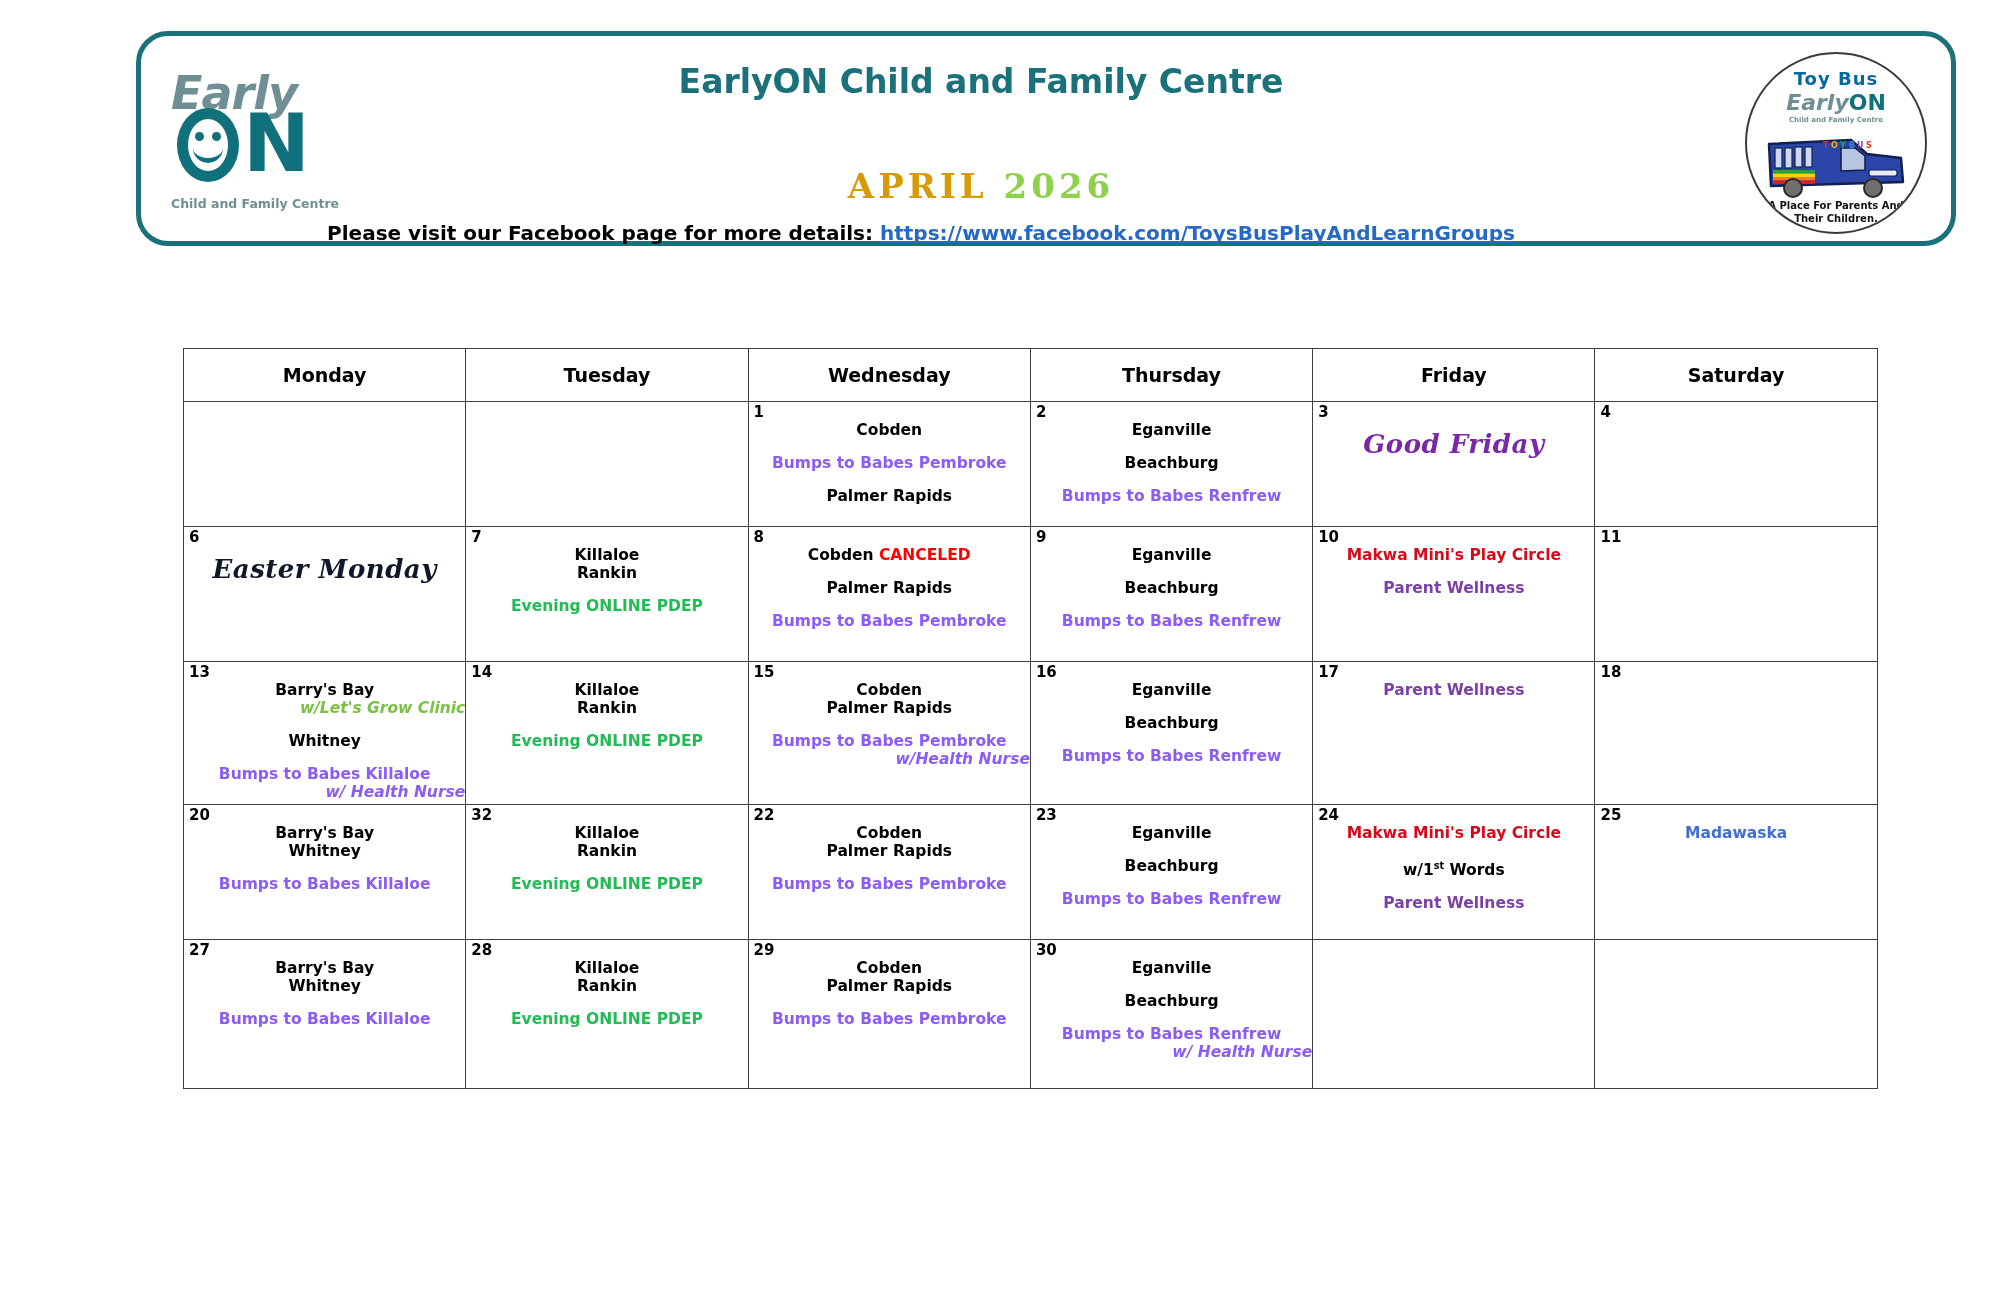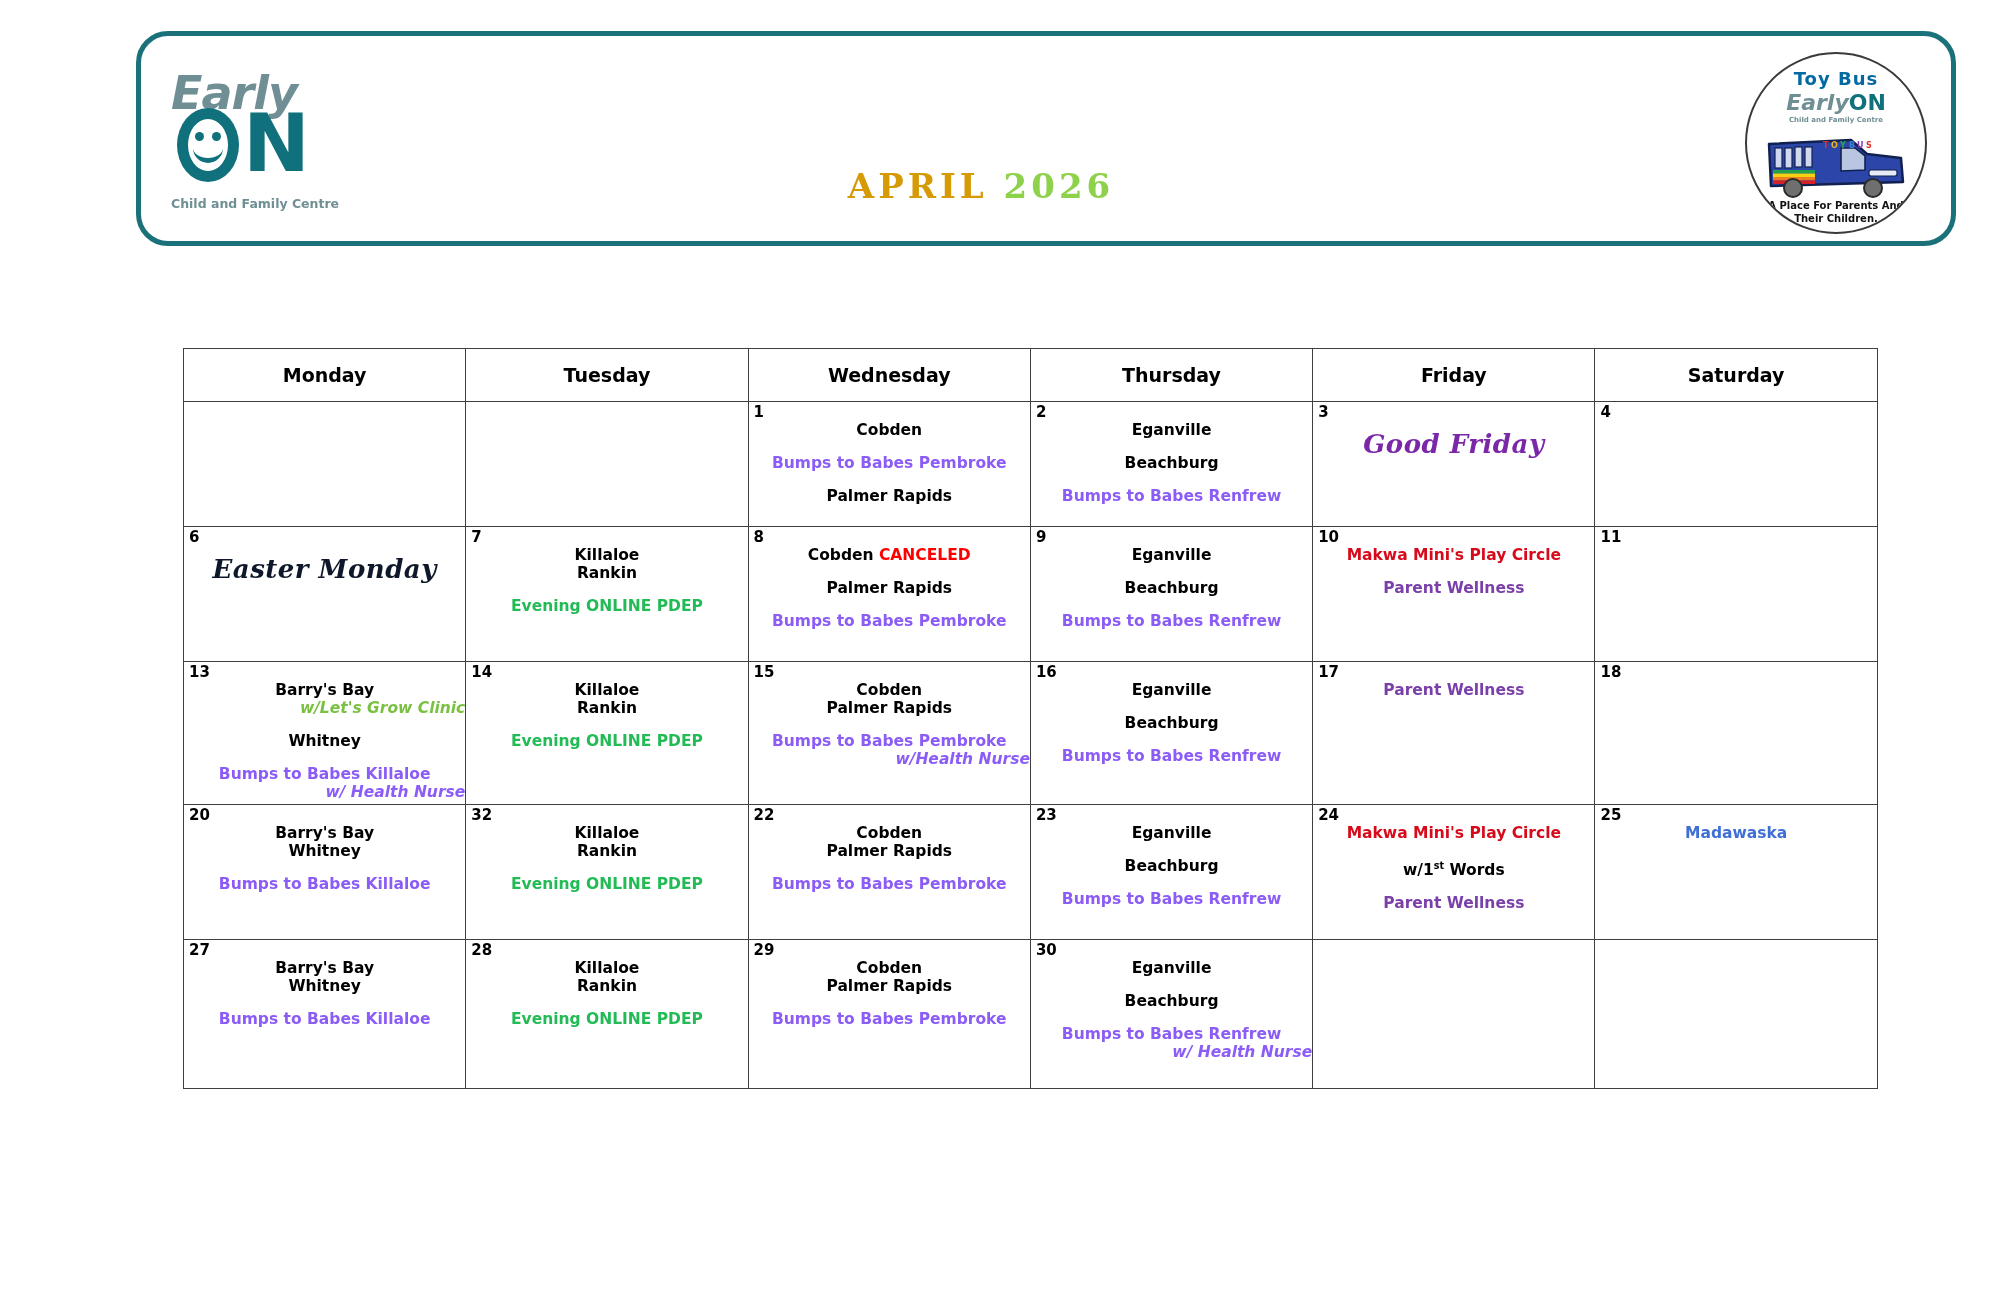--- a/index.html
+++ b/index.html
@@ -312,26 +312,31 @@
     <div class="on-wrap">
       <div class="o-ring"></div>
       <div class="eye eye-l"></div>
       <div class="eye eye-r"></div>
       <div class="smile"></div>
       <div class="letter-n">N</div>
     </div>
     <div class="logo-tag">Child  and Family Centre</div>
   </div>
 
+  <div id="centre-title">EarlyON Child and Family Centre</div>
 
   <div id="month-title">
     <span class="m-name">APRIL</span>
     <span class="m-year">2026</span>
   </div>
 
+  <div id="facebook-line">
+    <span>Please visit our Facebook page for more details:</span>
+    <span class="fb-url">https://www.facebook.com/ToysBusPlayAndLearnGroups</span>
+  </div>
 
   <div id="toybus-logo">
     <div class="tb-toybus">Toy Bus</div>
     <div class="tb-early">
       <span class="e1">Early</span><span class="e2">ON</span>
     </div>
     <div class="tb-tag">Child and Family Centre</div>
     <svg class="tb-bus-svg" viewBox="0 0 146 72">
       <path d="M6 16 L88 12 L104 26 L138 30 L140 54 L8 58 Z" fill="#2b46a8" stroke="#12204f" stroke-width="2.5" stroke-linejoin="round"></path>
       <rect x="12" y="20" width="7" height="20" fill="#cfd8ef" stroke="#12204f" stroke-width="1.2"></rect>

